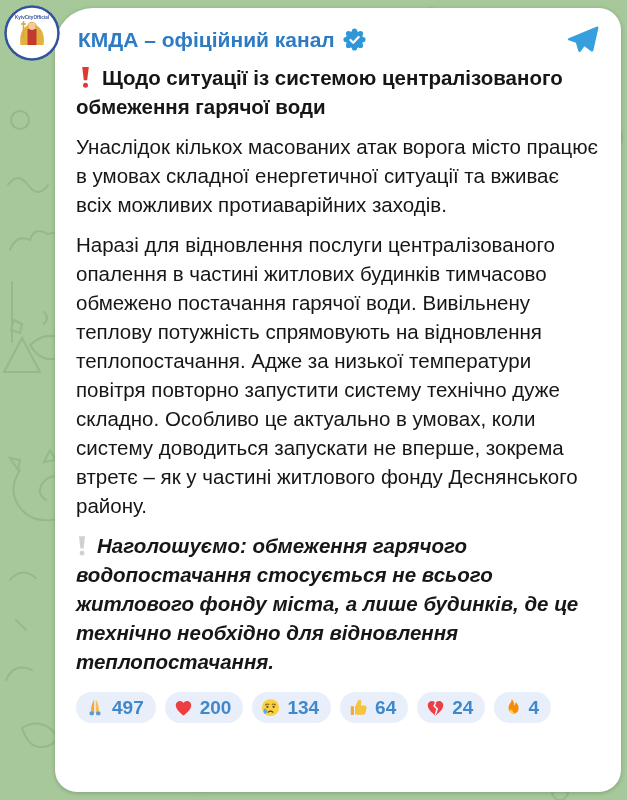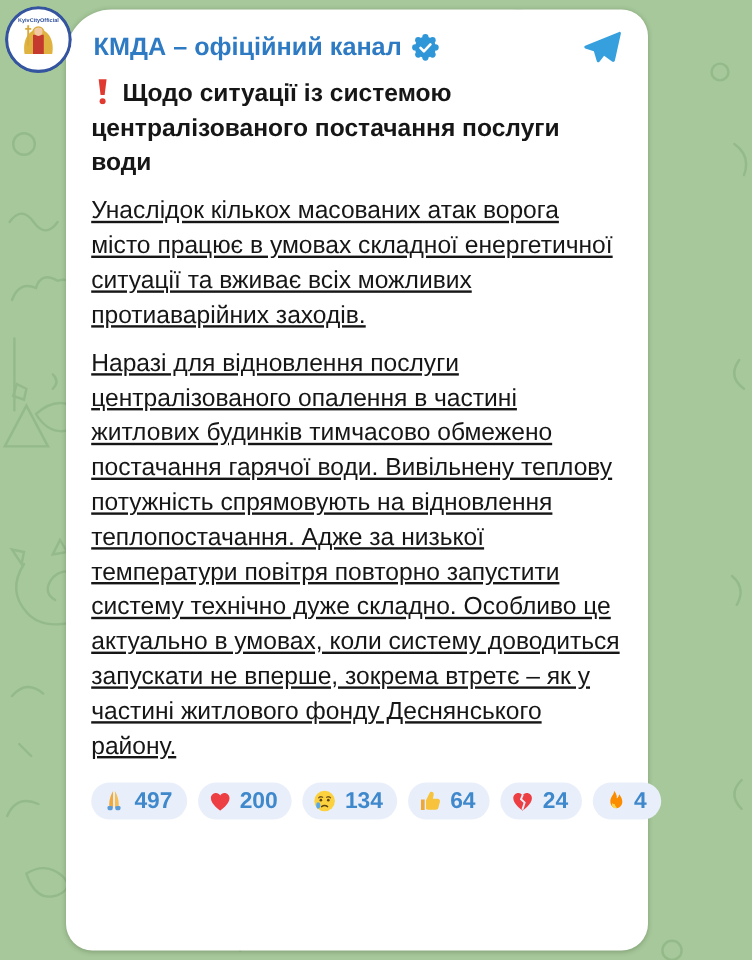--- a/index.html
+++ b/index.html
@@ -10,37 +10,37 @@
     -webkit-font-smoothing:antialiased;
   }
   .doodles{position:absolute;left:0;top:0;width:627px;height:800px;opacity:.5;}
 
   .avatar{
     position:absolute;left:4px;top:5px;width:56px;height:56px;border-radius:50%;
     cursor:pointer;z-index:3;
   }
 
   .bubble{
-    position:absolute;left:55px;top:8px;width:485px;height:784px;
+    position:absolute;left:55px;top:8px;width:566px;height:784px;
     background:#ffffff;border-radius:38px 22px 22px 22px;
     box-shadow:0 1px 4px rgba(50,70,40,.30);
     box-sizing:border-box;padding:15px 22px 12px 21px;
     display:flex;flex-direction:column;z-index:2;
   }
 
   .header-row{display:flex;align-items:center;margin:2px 0 9px 2px;}
   .channel-name{color:#2e7bc4;font-weight:bold;font-size:21px;cursor:pointer;}
   .verified{margin-left:8px;flex:0 0 auto;}
   .plane{margin-left:auto;cursor:pointer;}
 
   .post-title{font-weight:bold;font-size:20.5px;line-height:29px;color:#161616;margin:0 0 11px 0;}
   .excl{vertical-align:-3px;margin-right:9px;}
   .excl-title{vertical-align:-3px;margin:0 10px 0 3px;}
 
-  p.body{font-size:20.5px;line-height:29px;color:#161616;margin:0 0 11px 0;text-decoration:underline;}
+  p.body{font-size:20.5px;line-height:29px;color:#161616;margin:0 0 11px 0;}
   p.emphasis{font-style:italic;font-weight:bold;}
 
   .reactions{display:flex;gap:9px;margin:5px 0 13px 0;}
   .pill{
     display:flex;align-items:center;gap:7px;background:#e9effa;border-radius:16px;
     height:31px;padding:0 12px 0 9px;box-sizing:border-box;cursor:pointer;
     font-size:19px;font-weight:bold;color:#3f88cc;
   }
   .pill svg{flex:0 0 auto;}
 </style>
@@ -105,27 +105,33 @@
     </svg>
     <svg class="plane" width="33" height="29" viewBox="0 0 33 29">
       <path d="M31 1.6 L2.6 13.2 c-1 .4 -.95 1.8 .08 2.15 l7.2 2.4 2.45 8.3 c.3 1 1.55 1.25 2.2 .42 l3.9 -5.1 6.6 4.9 c.9 .67 2.15 .18 2.38 -.92 L32.4 3 c.2 -1 -.75 -1.8 -1.4 -1.4 Z" fill="#35a0dd"></path>
     </svg>
   </div>
 
   <div class="post-title">
     <svg class="excl-title" width="13" height="22" viewBox="0 0 13 22">
       <path d="M3.2 1 h6.6 l-1.6 13.2 h-3.4 Z" fill="#e03a30"></path>
       <circle cx="6.5" cy="19.3" r="2.5" fill="#e03a30"></circle>
-    </svg><span>Щодо ситуації із системою централізованого постачання послуги води</span>
+    </svg><span>Щодо ситуації із системою централізованого обмеження гарячої води</span>
   </div>
 
   <p class="body">Унаслідок кількох масованих атак ворога місто працює в умовах складної енергетичної ситуації та вживає всіх можливих протиаварійних заходів.</p>
 
   <p class="body">Наразі для відновлення послуги централізованого опалення в частині житлових будинків тимчасово обмежено постачання гарячої води. Вивільнену теплову потужність спрямовують на відновлення теплопостачання. Адже за низької температури повітря повторно запустити систему технічно дуже складно. Особливо це актуально в умовах, коли систему доводиться запускати не вперше, зокрема втретє – як у частині житлового фонду Деснянського району.</p>
 
+  <p class="body emphasis">
+    <svg class="excl" width="12" height="21" viewBox="0 0 13 22">
+      <path d="M3.2 1 h6.6 l-1.6 13.2 h-3.4 Z" fill="#cdd0d4"></path>
+      <circle cx="6.5" cy="19.3" r="2.5" fill="#cdd0d4"></circle>
+    </svg><span>Наголошуємо: обмеження гарячого водопостачання стосується не всього житлового фонду міста, а лише будинків, де це технічно необхідно для відновлення теплопостачання.</span>
+  </p>
 
 
   <div class="reactions">
 
     <div class="pill">
       <svg width="20" height="19" viewBox="0 0 20 19">
         <path d="M9.2 1.2 C7.6 4.4 5.6 8.6 6.1 14 L9.2 15.2 Z" fill="#f0a93c"></path>
         <path d="M10.8 1.2 C12.4 4.4 14.4 8.6 13.9 14 L10.8 15.2 Z" fill="#f6bd52"></path>
         <rect x="4.6" y="13.6" width="4.3" height="3.6" rx="1.2" fill="#5b9bd5"></rect>
         <rect x="11.1" y="13.6" width="4.3" height="3.6" rx="1.2" fill="#5b9bd5"></rect>

